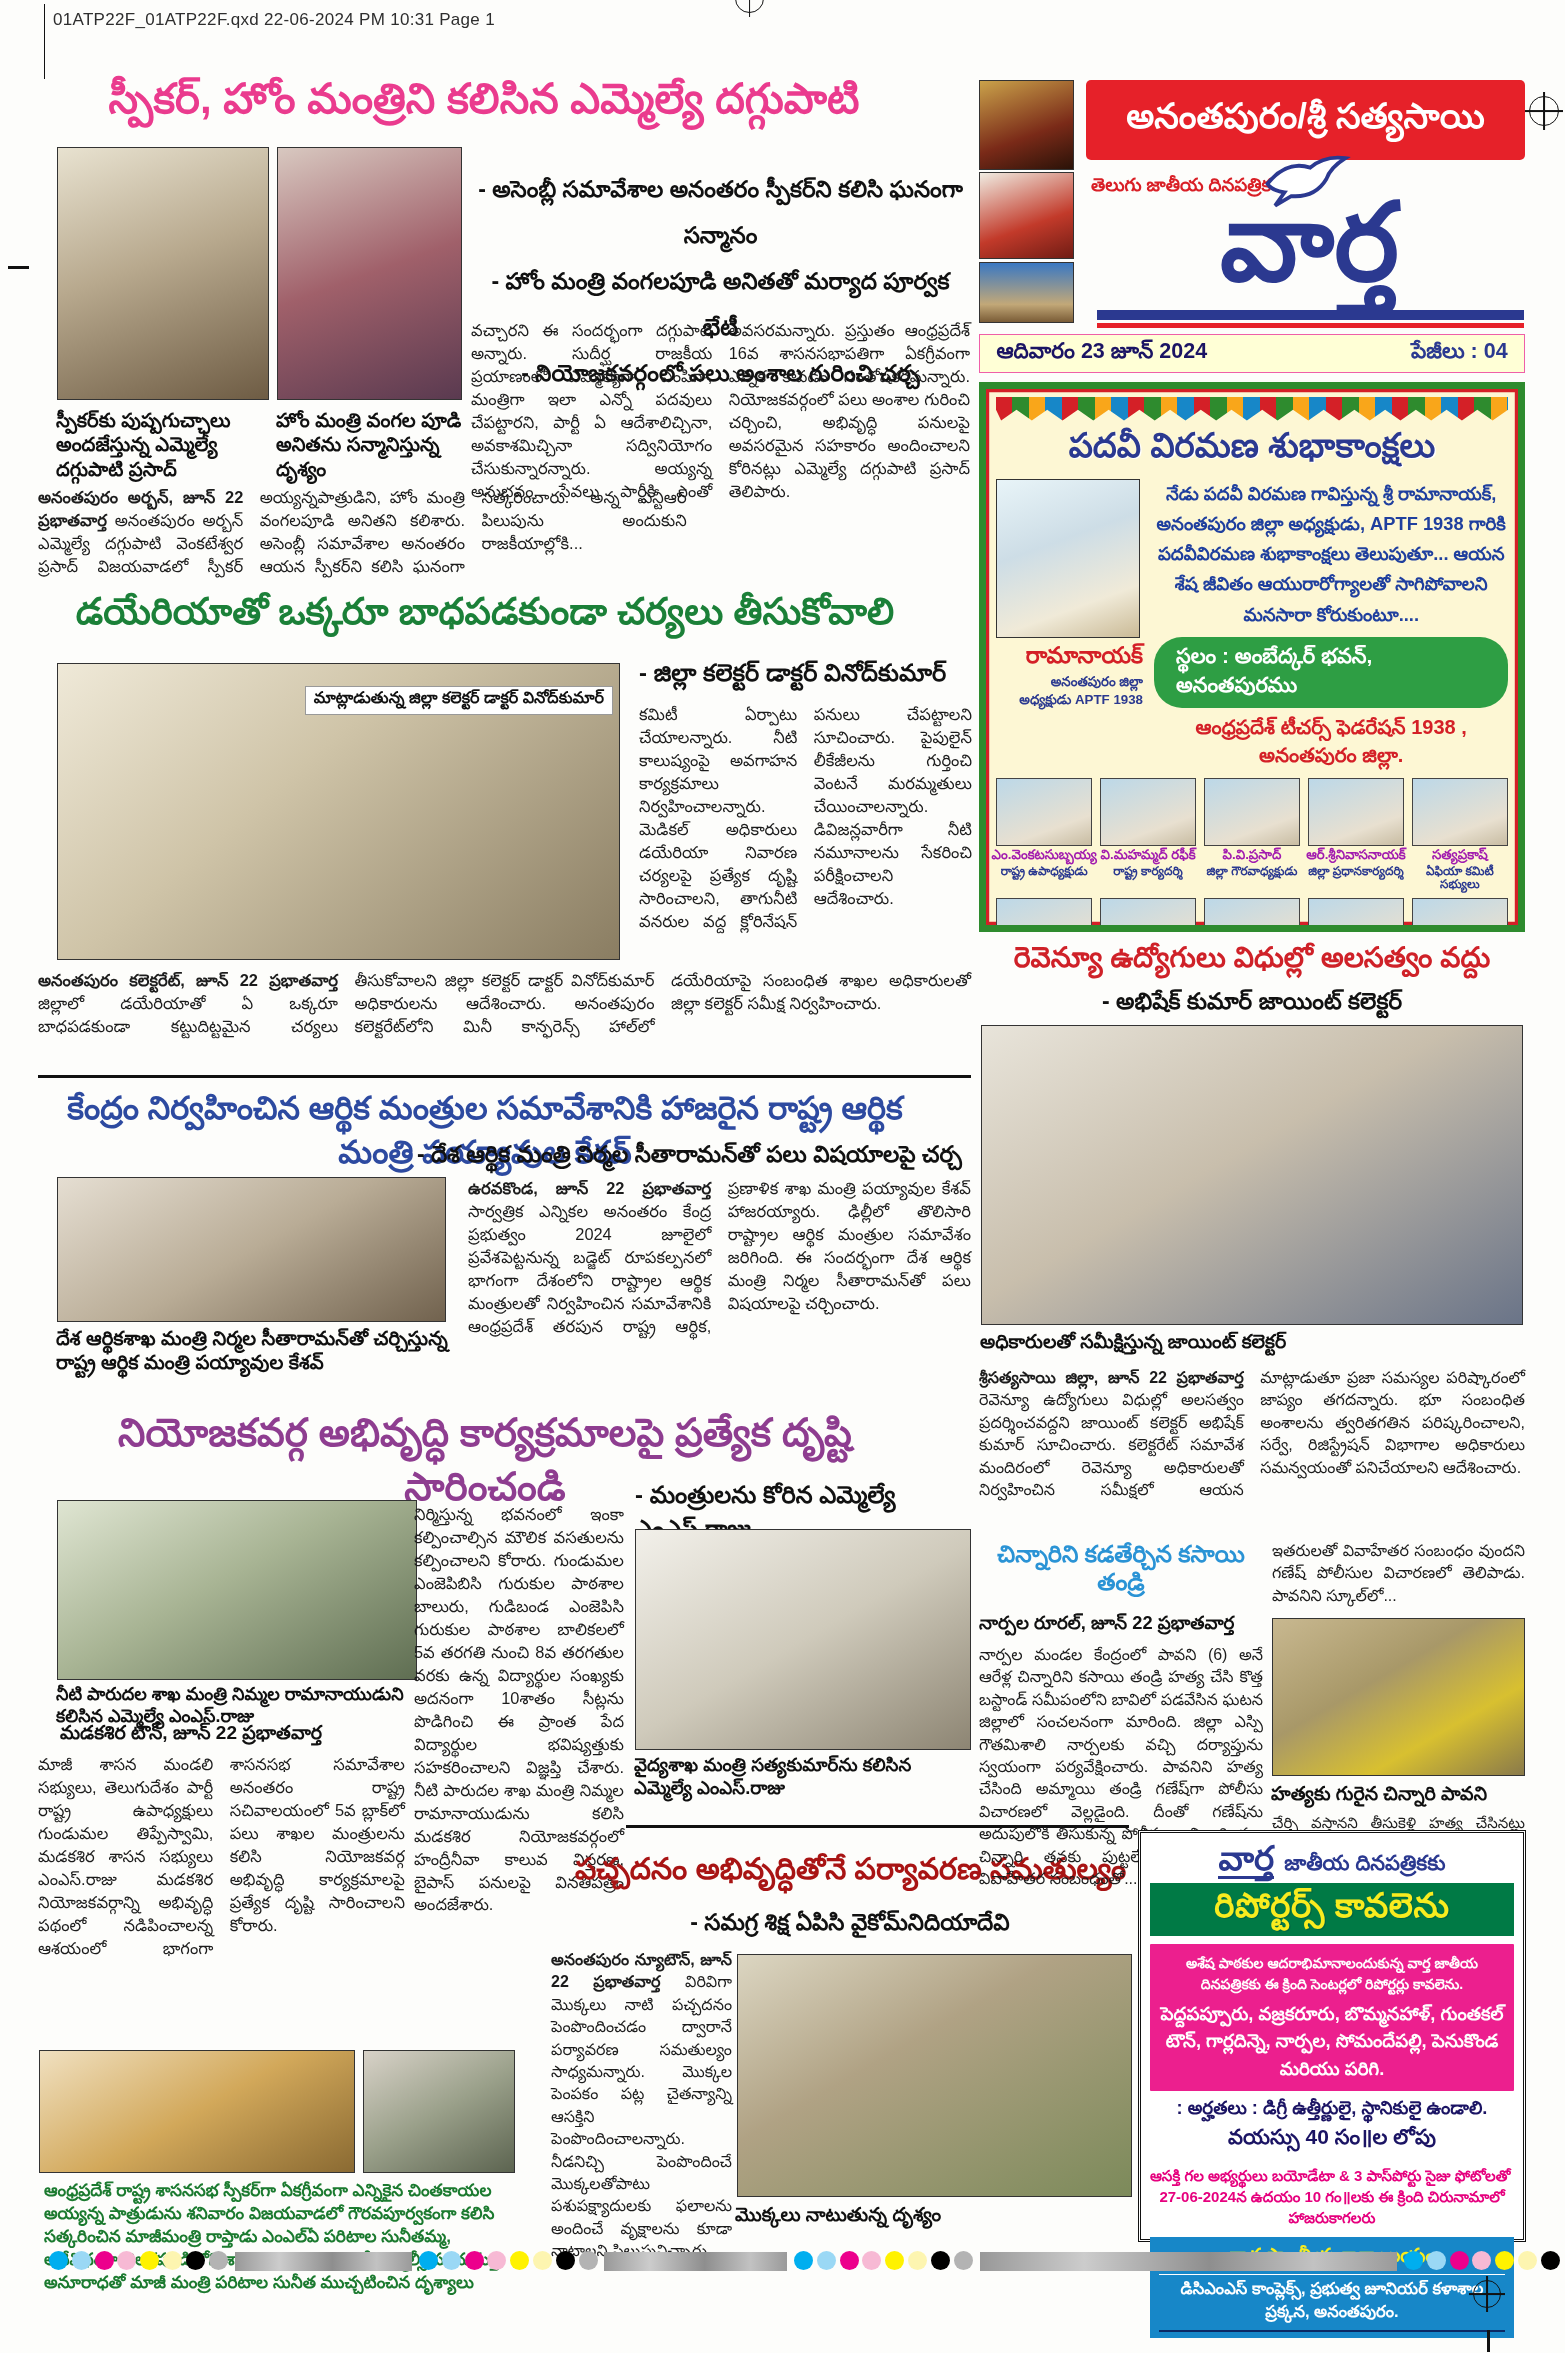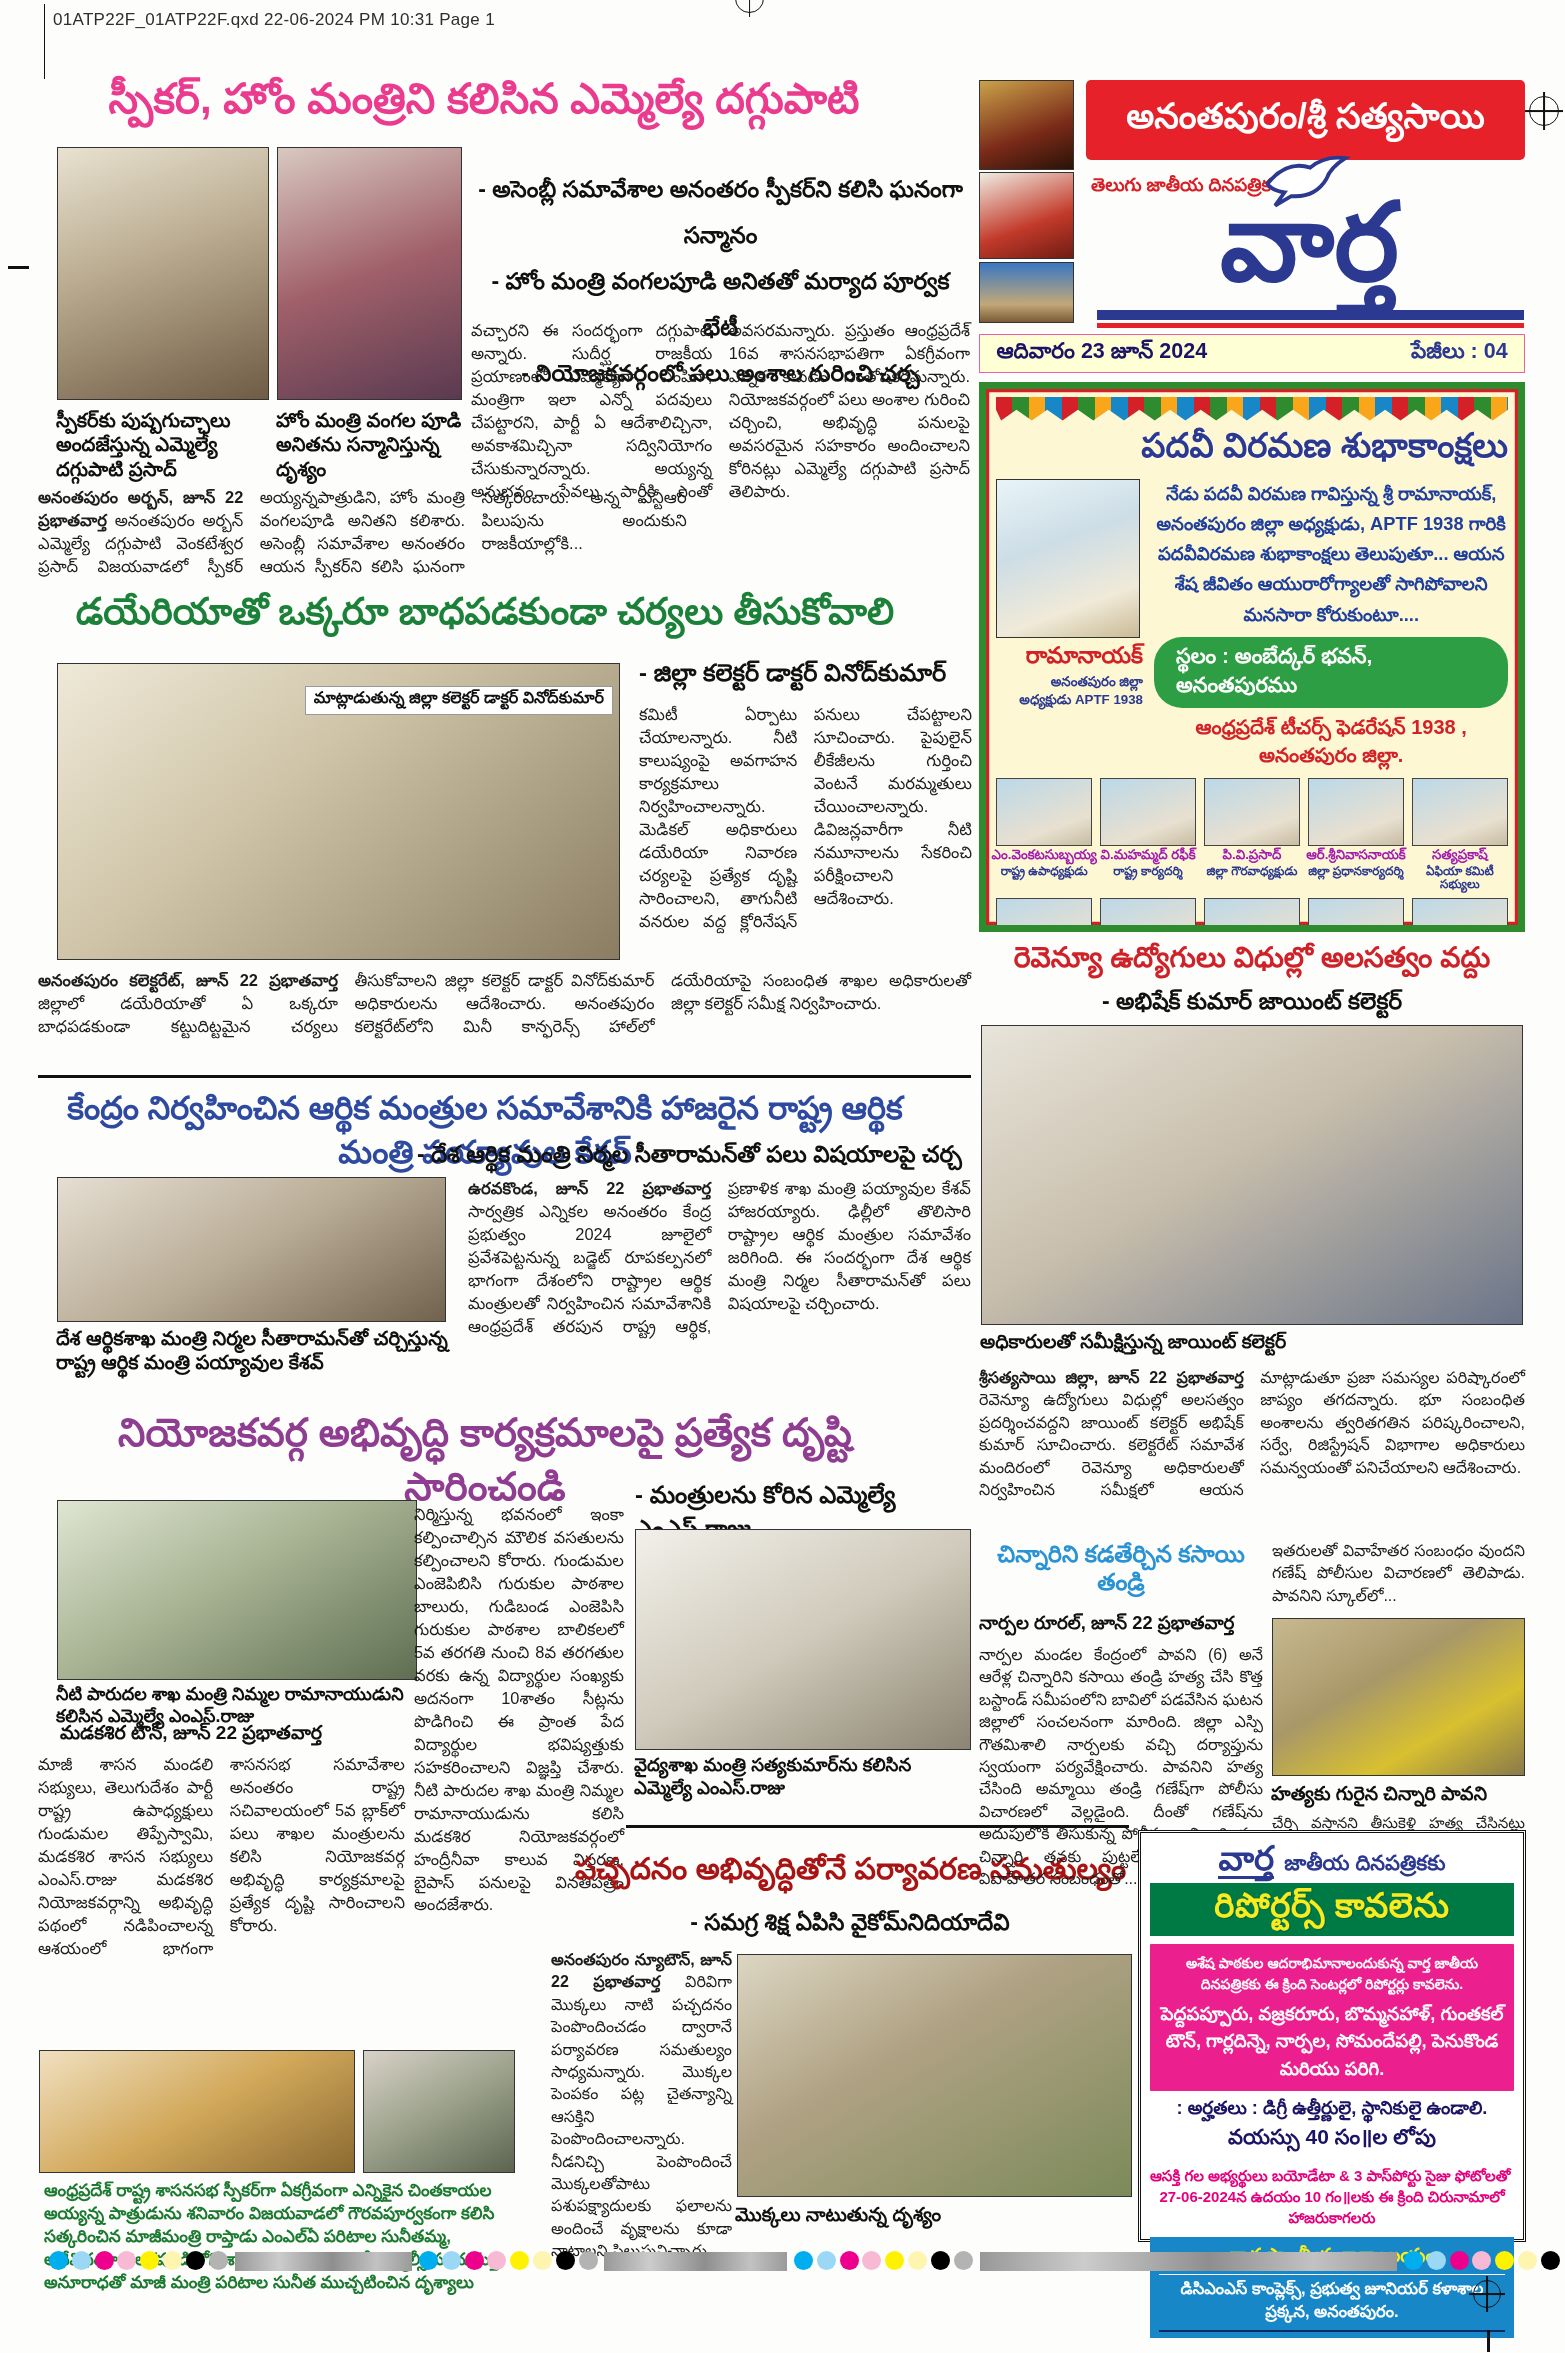--- a/index.html
+++ b/index.html
@@ -18,21 +18,21 @@
 .target{border:1.9px solid #111;border-radius:50%}
 .target:before{content:"";position:absolute;left:50%;top:-5px;bottom:-5px;width:1.9px;background:#111;transform:translateX(-50%)}
 .target:after{content:"";position:absolute;top:50%;left:-5px;right:-5px;height:1.9px;background:#111;transform:translateY(-50%)}
 .dot{display:inline-block;width:19px;height:19px;border-radius:50%;margin-right:3.8px;vertical-align:middle}
 .graybar{background:linear-gradient(90deg,#989898,#cccccc 25%,#8e8e8e 55%,#c2c2c2 80%,#9a9a9a)}
 .mh-banner{background:#e62129;border-radius:5px;color:#fff;display:flex;align-items:center;justify-content:center;font-weight:bold;font-size:35px;transform-origin:left center}
 .logo-te{font-weight:bold;color:#2b3990}
 .datebar{background:#ffffd6;border:1.9px solid #ef5fa8;display:flex;align-items:center;justify-content:space-between;padding:0 16.4px;font-weight:bold;font-size:21.5px;color:#1b1464}
 .ad{background:#fdf7d4;border:7.6px solid #2e8b2e;box-shadow:inset 0 0 0 3.2px #d42027;padding:7.6px 10px;overflow:hidden}
 .bunting{height:24px;background:repeating-linear-gradient(90deg,#d42027 0 16.4px,#2e8b2e 16.4px 33px,#f9a61a 33px 49px,#1787c8 49px 66px);clip-path:polygon(0 0,100% 0,100% 55%,97% 100%,94% 55%,91% 100%,88% 55%,85% 100%,82% 55%,79% 100%,76% 55%,73% 100%,70% 55%,67% 100%,64% 55%,61% 100%,58% 55%,55% 100%,52% 55%,49% 100%,46% 55%,43% 100%,40% 55%,37% 100%,34% 55%,31% 100%,28% 55%,25% 100%,22% 55%,19% 100%,16% 55%,13% 100%,10% 55%,7% 100%,4% 55%,1% 100%,0 55%)}
-.ad-title{font-size:34px;font-weight:bold;color:#2b3990;text-align:right;text-shadow:1.3px 1.3px 0 #fff;margin:5px 0 6.3px}
+.ad-title{font-size:34px;font-weight:bold;color:#2b3990;text-align:center;text-shadow:1.3px 1.3px 0 #fff;margin:5px 0 6.3px}
 .ad-msg{font-size:18.3px;font-weight:bold;color:#1f3f9e;line-height:1.65;text-align:center}
 .venue{display:inline-block;background:#2e9e44;color:#fff;font-weight:bold;font-size:21px;padding:6.3px 21.5px;border-radius:28px}
 .org{font-size:20px;font-weight:bold;color:#d42027;text-align:center}
 .gr{display:flex;gap:7.6px;margin-top:6.3px}
 .gcell{flex:1;display:flex;flex-direction:column;align-items:center;gap:1.9px;min-width:0}
 .gphoto{width:100%;height:68px;border:1.3px solid #444;background:linear-gradient(160deg,#bcd8e8,#e8e0d0 70%,#c8bca2)}
 .gname{font-size:13.3px;font-weight:bold;color:#a21caf;text-align:center;line-height:1.12}
 .grole{font-size:12px;font-weight:bold;color:#2b3990;text-align:center;line-height:1.12}
 .rep-ad{border:3.2px double #111;background:#fff;padding:7.6px 8.9px}
 .rep-green{background:#007a45;display:flex;align-items:center;justify-content:center;height:53px;margin-top:3.8px}

